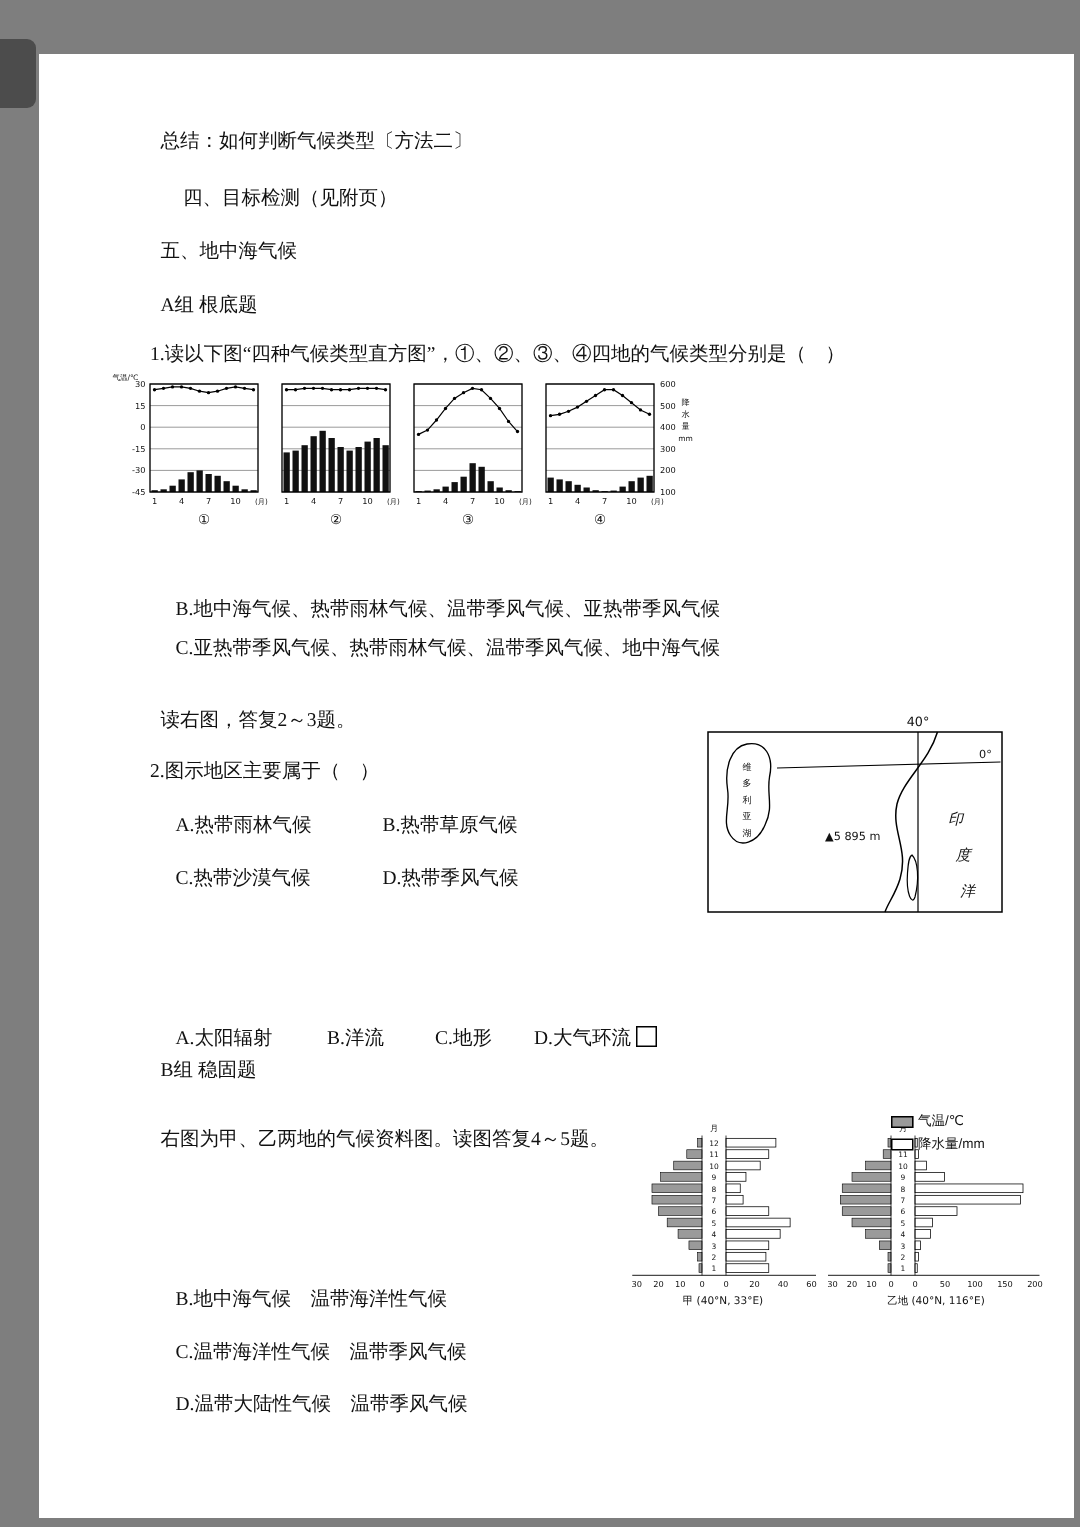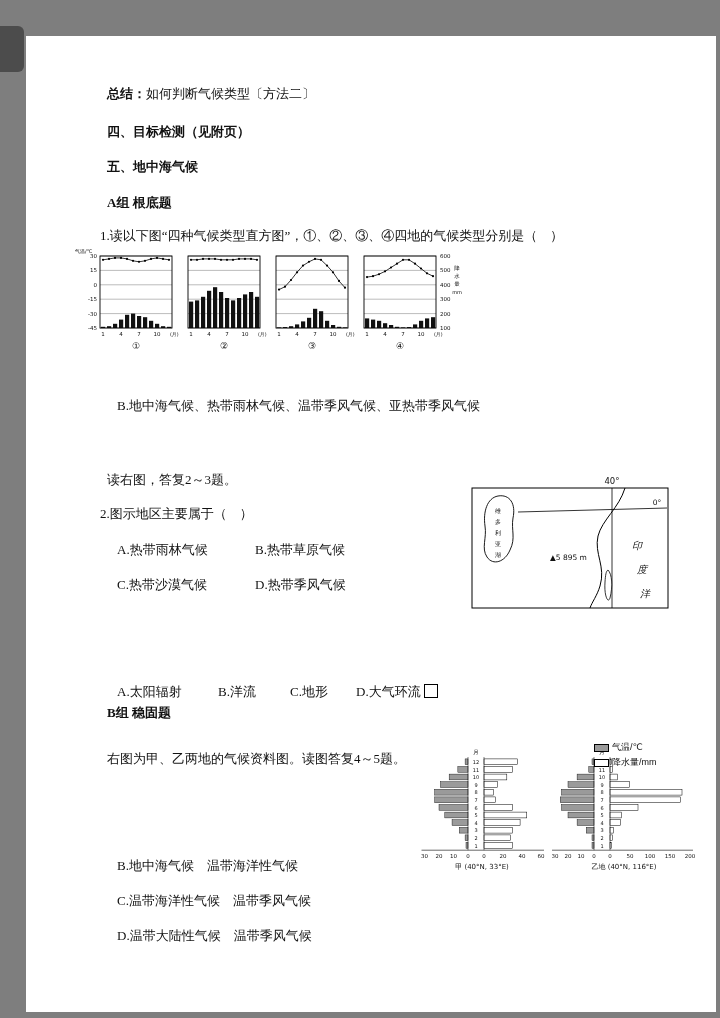--- a/index.html
+++ b/index.html
@@ -1,21 +1,21 @@
 <!DOCTYPE html>
 <html><head>
 <meta charset="utf-8">
 <style>
   *{margin:0;padding:0;box-sizing:border-box}
   html,body{width:720px;height:1018px}
   body{position:relative;background:#7e7e7e;font-family:"Liberation Serif","DejaVu Serif",serif;color:#111;overflow:hidden}
   .corner-shade{position:absolute;left:0;top:26px;width:24px;height:46px;background:#4c4c4c;border-radius:0 6px 6px 0}
   .page{position:absolute;left:26px;top:36px;width:690px;height:976px;background:#ffffff}
   .abs{position:absolute;font-size:13px;line-height:1.3;white-space:nowrap}
-  .bold{font-weight:bold}
+  .bold{font-weight:normal}
   .wrap{white-space:normal;line-height:25px}
   .answer-box{position:absolute;width:14px;height:14px;border:1.3px solid #000;background:#fff}
   .legend{position:absolute;left:568px;top:705px;font-size:9px;font-family:"Liberation Sans","DejaVu Sans",sans-serif}
   .legend-row{display:flex;align-items:center;gap:3px;margin-bottom:2px}
   .sw{display:inline-block;width:15px;height:8px;border:1px solid #000}
   .sw-temp{background:#9a9a9a}
   .sw-precip{background:#fff}
   svg{position:absolute}
   svg text{font-family:"DejaVu Sans","Liberation Sans",sans-serif;fill:#111}
 </style>
@@ -23,21 +23,21 @@
 <body>
 
 <div class="corner-shade"></div>
 
 <div class="page">
 
   <div class="abs" style="left:81px;top:50px">
     <span class="bold">总结：</span><span>如何判断气候类型〔方法二〕</span>
   </div>
 
-  <div class="abs bold" style="left:81px;top:88px">四、目标检测（见附页）</div>
+  <div class="abs bold" style="left:96px;top:88px">四、目标检测（见附页）</div>
   <div class="abs bold" style="left:81px;top:123px">五、地中海气候</div>
   <div class="abs bold" style="left:81px;top:159px">A组 根底题</div>
 
   <div class="abs" style="left:74px;top:192px">1.读以下图“四种气候类型直方图”，①、②、③、④四地的气候类型分别是（　）</div>
 
   <svg id="climo-strip" style="left:48px;top:210px" width="392" height="110" viewBox="0 0 392 110">
       <text x="1" y="7" font-size="5">气温/℃</text>
       <text x="23" y="12" text-anchor="end" font-size="5.5">30</text>
       <text x="23" y="26.4" text-anchor="end" font-size="5.5">15</text>
       <text x="23" y="40.8" text-anchor="end" font-size="5.5">0</text>
@@ -202,20 +202,21 @@
       <text x="366" y="55.2" font-size="5.5">300</text>
       <text x="366" y="69.6" font-size="5.5">200</text>
       <text x="366" y="84" font-size="5.5">100</text>
       <text x="383" y="24" font-size="5.5" text-anchor="middle">降</text>
       <text x="383" y="32" font-size="5.5" text-anchor="middle">水</text>
       <text x="383" y="40" font-size="5.5" text-anchor="middle">量</text>
       <text x="383" y="48" font-size="5" text-anchor="middle">mm</text>
     </svg>
 
   <div class="abs" style="left:91px;top:362px">B.地中海气候、热带雨林气候、温带季风气候、亚热带季风气候</div>
+  <div class="abs" style="left:91px;top:388px">C.亚热带季风气候、热带雨林气候、温带季风气候、地中海气候</div>
 
   <div class="abs" style="left:81px;top:436px">读右图，答复2～3题。</div>
   <div class="abs" style="left:74px;top:470px">2.图示地区主要属于（　）</div>
   <div class="abs" style="left:91px;top:506px">A.热带雨林气候</div>
   <div class="abs" style="left:229px;top:506px">B.热带草原气候</div>
   <div class="abs" style="left:91px;top:541px">C.热带沙漠气候</div>
   <div class="abs" style="left:229px;top:541px">D.热带季风气候</div>
 
   <svg style="left:444px;top:438px" width="200" height="136" viewBox="0 0 200 136">
     <text x="142" y="10" text-anchor="middle" font-size="8.5">40°</text>

